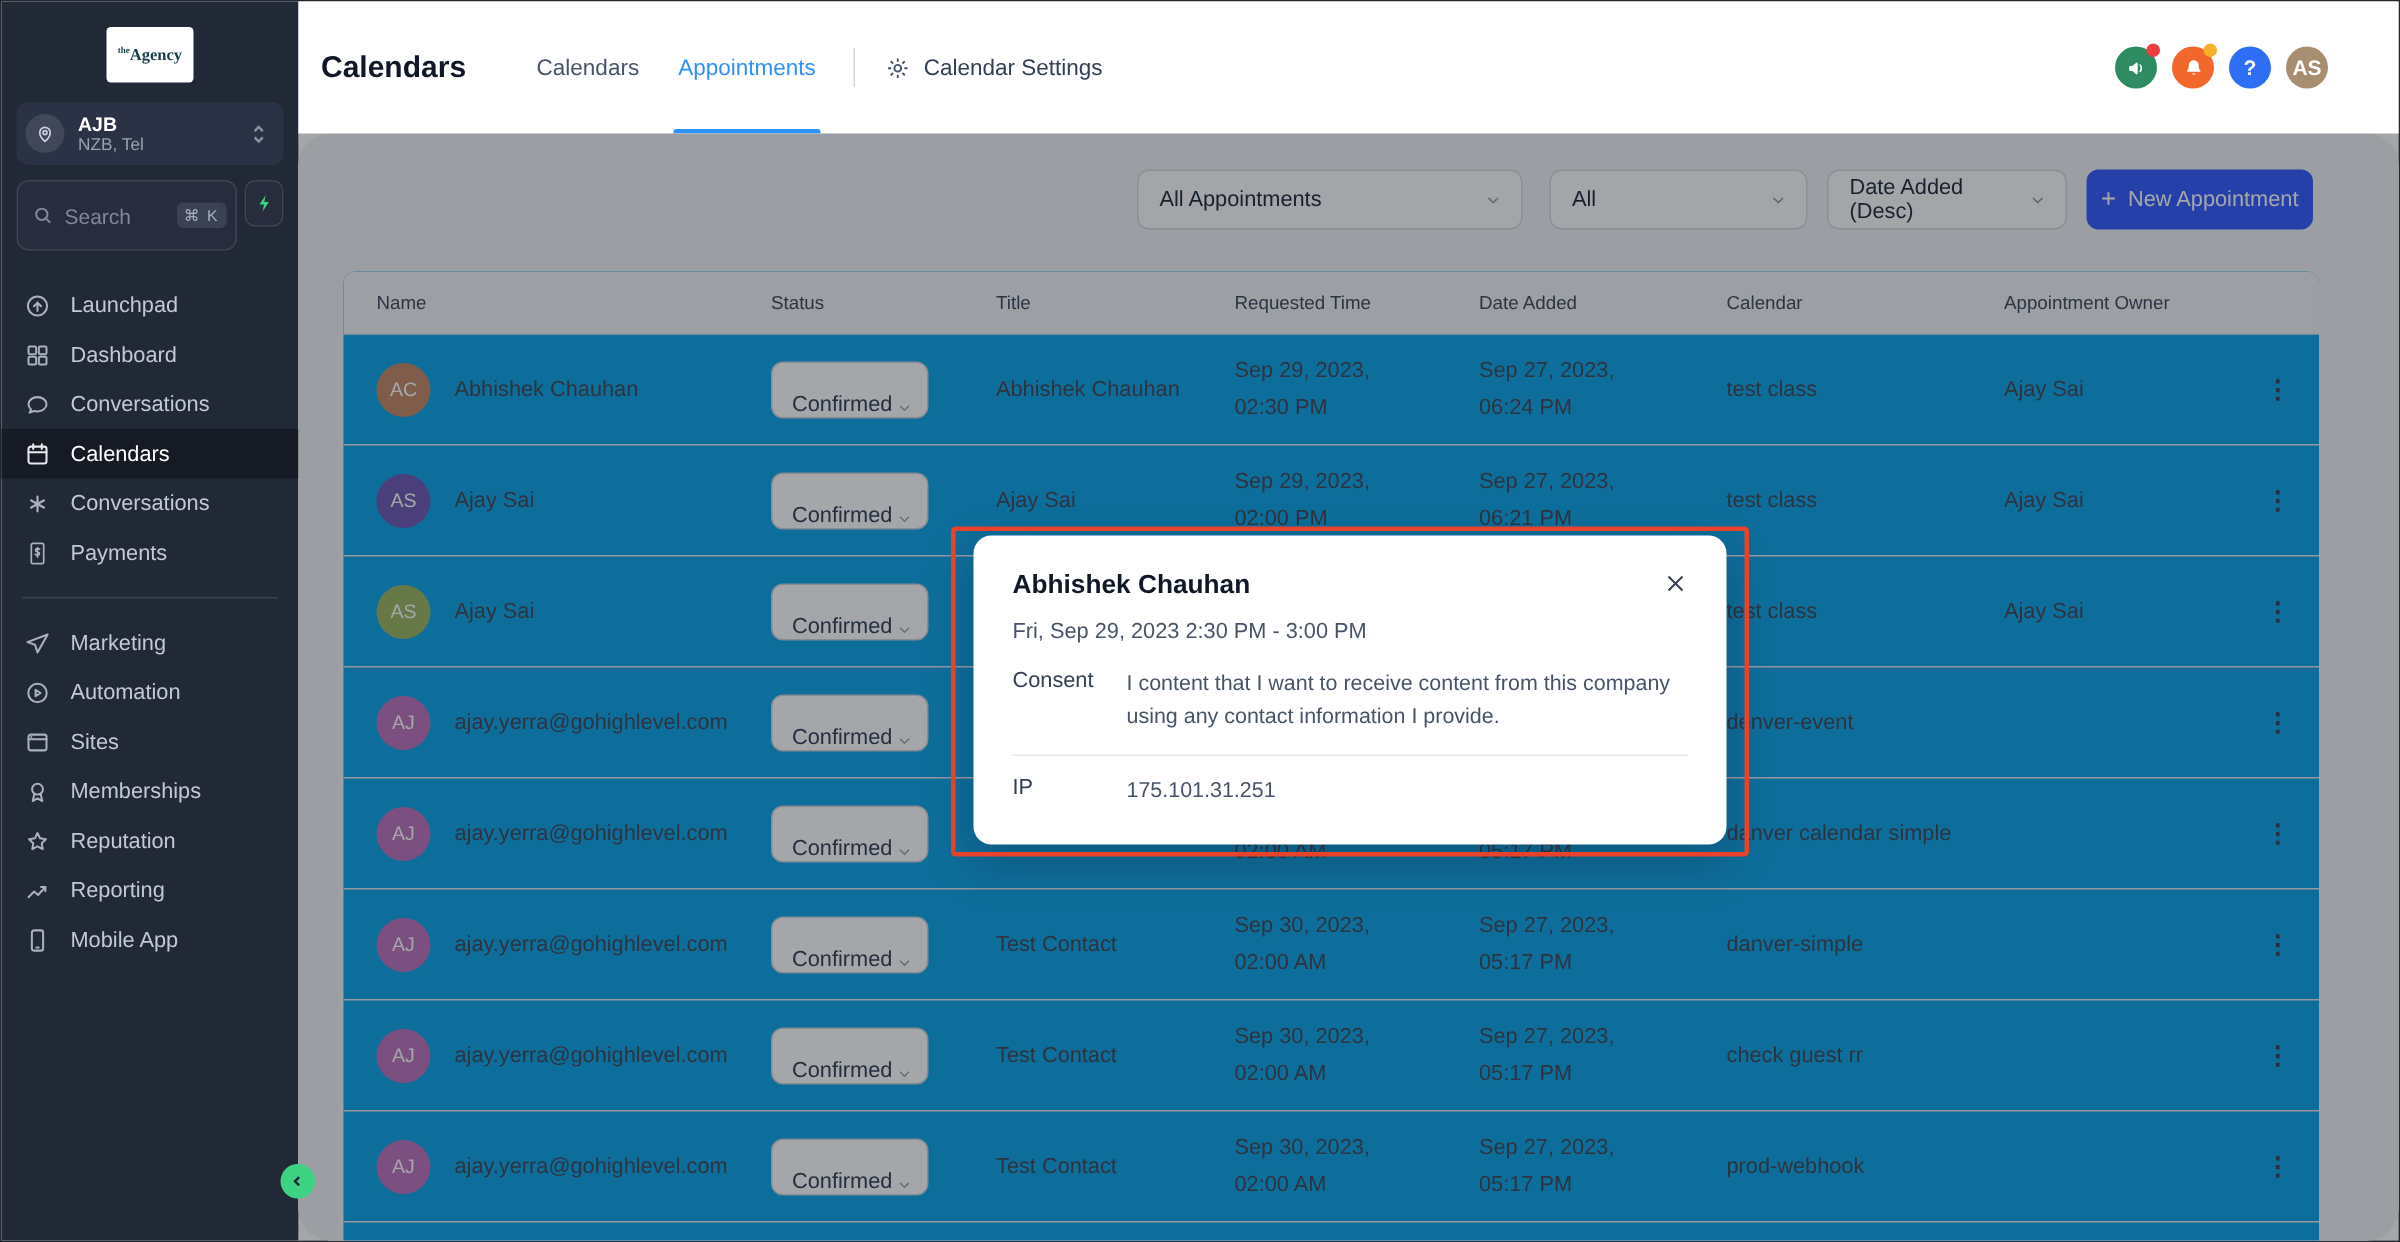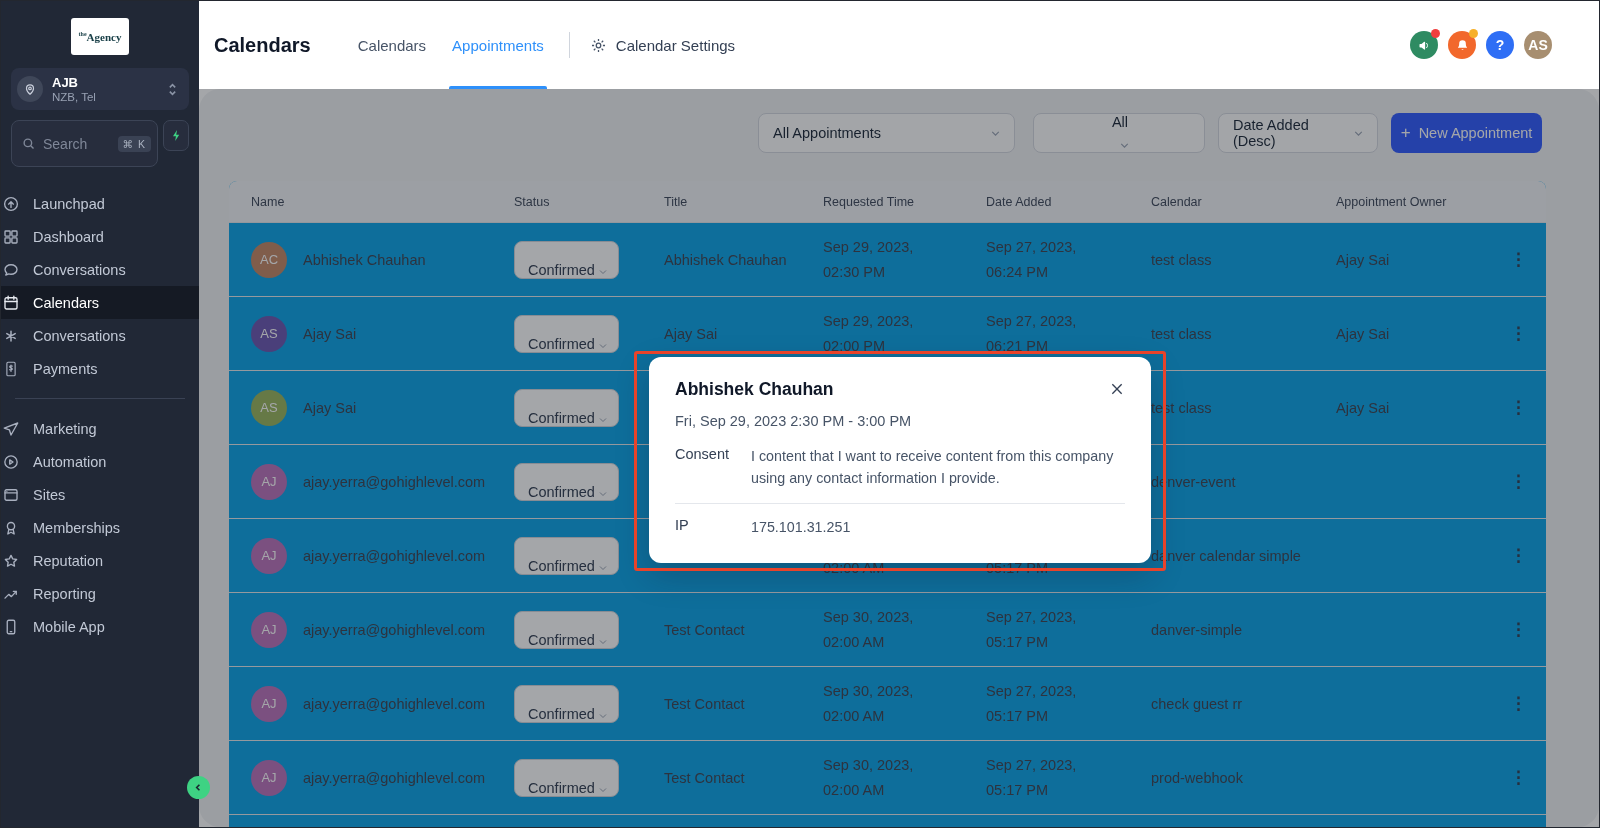--- a/index.html
+++ b/index.html
@@ -17,21 +17,21 @@
   .account-texts { margin-left:9px; flex:1; min-width:0; }
   .account-name { font-size:13px; font-weight:700; color:#fff; line-height:15px; }
   .account-loc { font-size:11.5px; color:#98a1b3; line-height:14px; }
   .account-chevrons { color:#8a93a5; flex:none; }
   .search-row { margin:10px 10px 0; display:flex; gap:5px; }
   .search-box { flex:1; height:47px; background:#272d3d; border:1px solid #3c4456; border-radius:8px; display:flex; align-items:center; padding:0 6px 0 9px; cursor:text; }
   .search-box .ph { flex:1; font-size:14px; color:#7f8798; margin-left:7px; }
   .kbd { background:#3a4254; border-radius:4px; font-size:10.5px; color:#aab2c0; padding:2px 5px; letter-spacing:1px; }
   .bolt-btn { width:26px; height:31px; background:#272d3d; border:1px solid #3c4456; border-radius:7px; display:flex; align-items:center; justify-content:center; cursor:pointer; }
   .nav { margin-top:20px; }
-  .nav-item { height:33px; display:flex; align-items:center; padding-left:1px; gap:13px; font-size:14.5px; font-weight:500; color:#c2c9d6; cursor:pointer; }
+  .nav-item { height:33px; display:flex; align-items:center; padding-left:15px; gap:13px; font-size:14.5px; font-weight:500; color:#c2c9d6; cursor:pointer; }
   .nav-item .ic { width:18px; height:18px; display:flex; align-items:center; justify-content:center; color:#a9b0bf; flex:none; }
   .nav-item.active { background:#151a24; color:#ffffff; }
   .nav-item.active .ic { color:#e8ebf0; }
   .nav-divider { height:1px; background:#3a4254; margin:13px 14px; }
   .sidebar-footer { position:absolute; left:0; bottom:22px; width:100%; }
   .collapse-btn { position:absolute; right:-11px; bottom:28px; width:23px; height:23px; border-radius:50%; background:#3ed283; color:#1b2430; display:flex; align-items:center; justify-content:center; font-size:13px; font-weight:700; cursor:pointer; z-index:30; }
 
   
   .main { flex:1; height:100%; display:flex; flex-direction:column; min-width:0; }
   .topbar { height:88px; background:#fff; display:flex; align-items:stretch; flex:none; position:relative; }
@@ -48,21 +48,21 @@
   .tb-badge { position:absolute; top:-2px; right:-2px; width:9px; height:9px; border-radius:50%; }
 
   .content { flex:1; position:relative; background:#f1f2f4; min-height:0;border-radius:21px; }
   .dim-overlay { position:absolute; inset:0; background:rgba(17,22,29,0.38); z-index:10; }
 
   
   .filters-row { position:absolute; top:24px; right:57px; display:flex; gap:13px; z-index:1; }
   .dropdown { height:40px; background:#fdfdfd; border:1px solid #d5d9e0; border-radius:8px; display:flex; align-items:center; justify-content:space-between; padding:0 12px 0 14px; font-size:14.5px; color:#1d2939; cursor:pointer; }
   .dropdown .chev { color:#98a2b3; display:flex; margin-left:8px; }
   .dd-1 { width:257px; margin-right:5px; }
-  .dd-2 { width:172px;flex-direction:column; }
+  .dd-2 { width:172px; }
   .dd-3 { width:160px; }
   .btn-primary { width:151px; height:40px; background:#335cff; border:none; border-radius:8px; color:#fff; font-size:14.5px; font-weight:500; display:flex; align-items:center; justify-content:center; gap:8px; cursor:pointer; font-family:inherit; }
   .btn-primary .plus { font-size:17px; font-weight:400; }
 
   
   .table-card { position:absolute; left:30px; top:92px; width:1317px; bottom:0; background:#0ea5e9; border-radius:8px 8px 0 0; overflow:hidden; z-index:1; }
   .thead-row { display:grid; grid-template-columns:285px 150px 159px 163px 165px 185px 155px 55px; height:42px; background:#f2f4f7; border-bottom:1px solid #e4e7ec; align-items:center; }
   .th { font-size:12.5px; font-weight:500; color:#404a5c; }
   .trow { display:grid; grid-template-columns:285px 150px 159px 163px 165px 185px 155px 55px; height:74px; align-items:center; border-bottom:1px solid #e7eaee; cursor:pointer; }
   .cell { font-size:14.5px; color:#3f4654; }

